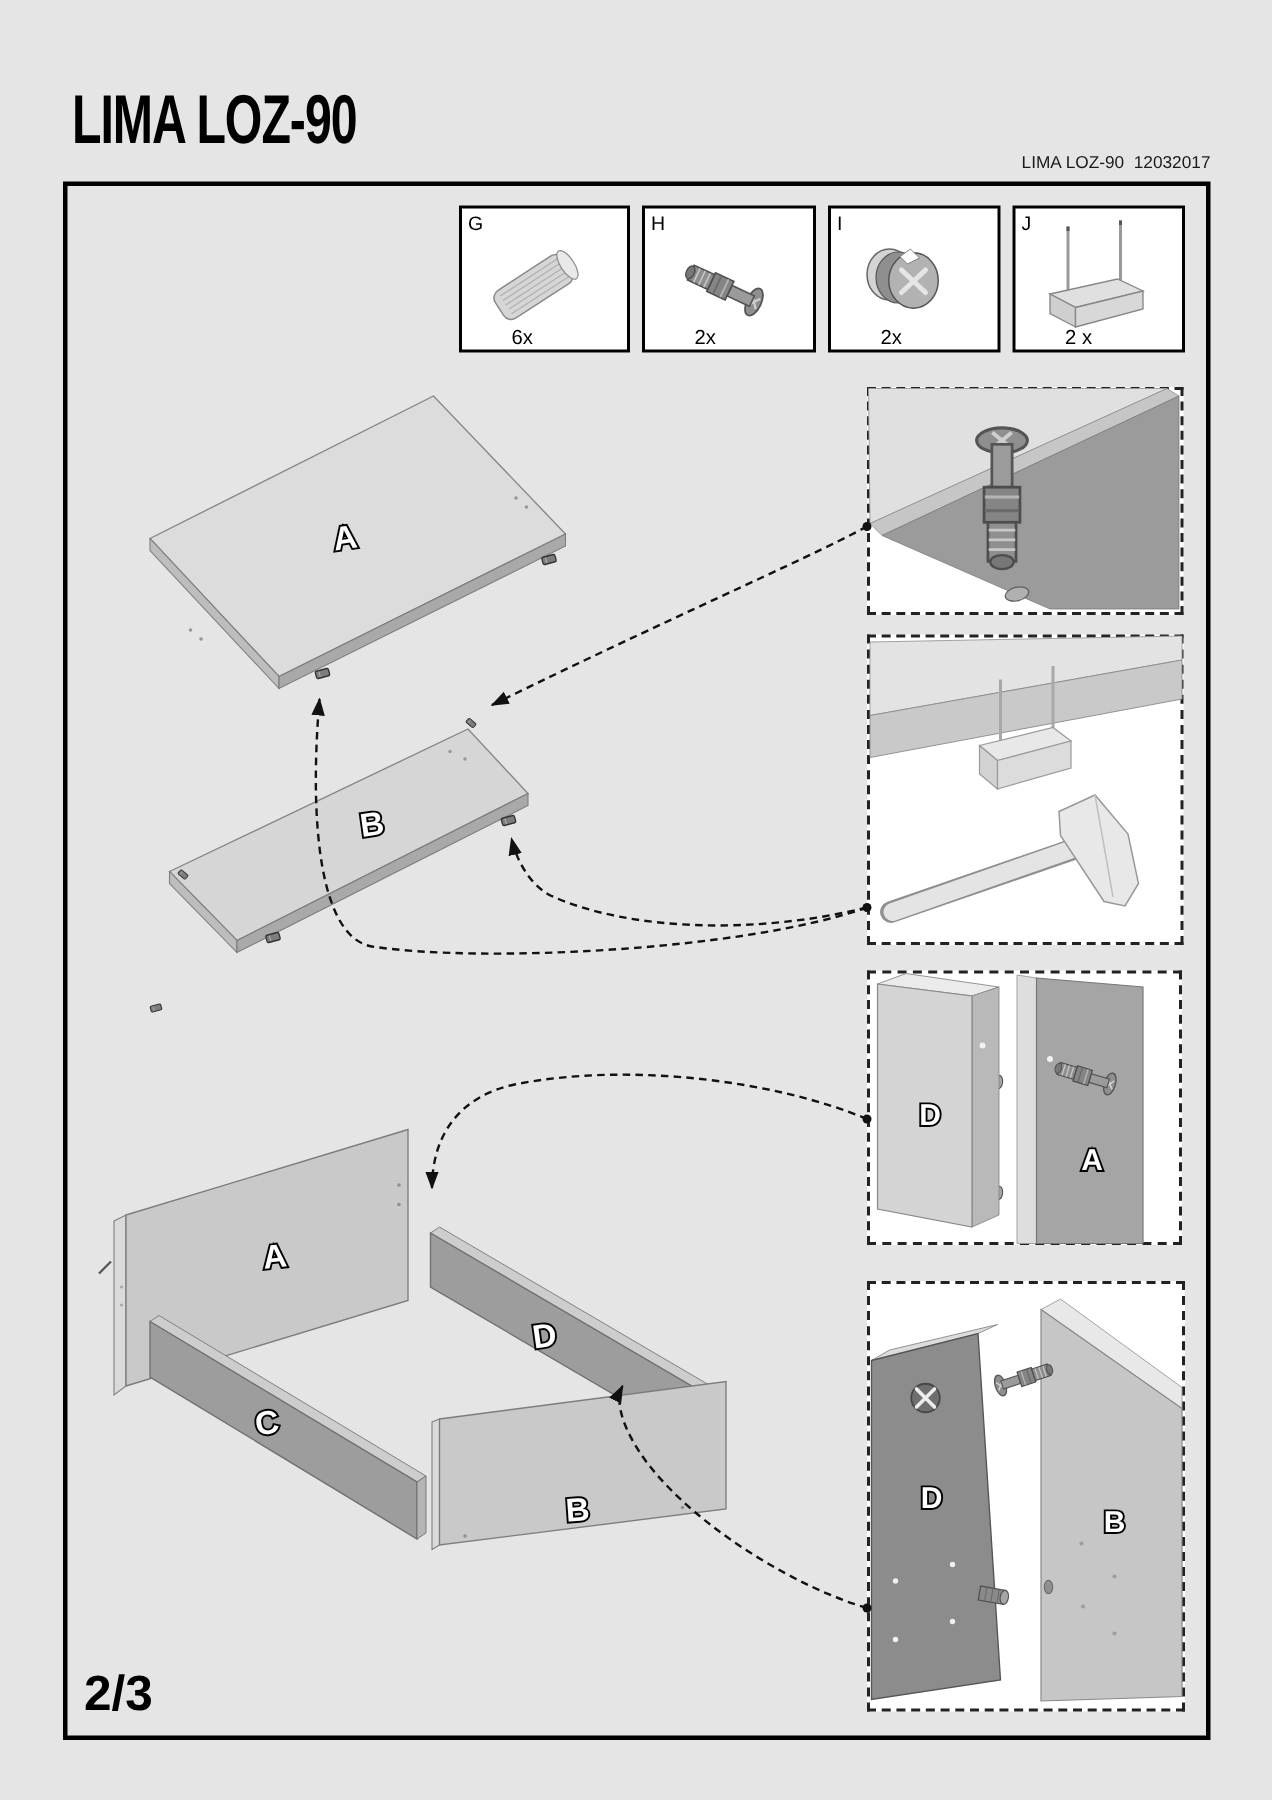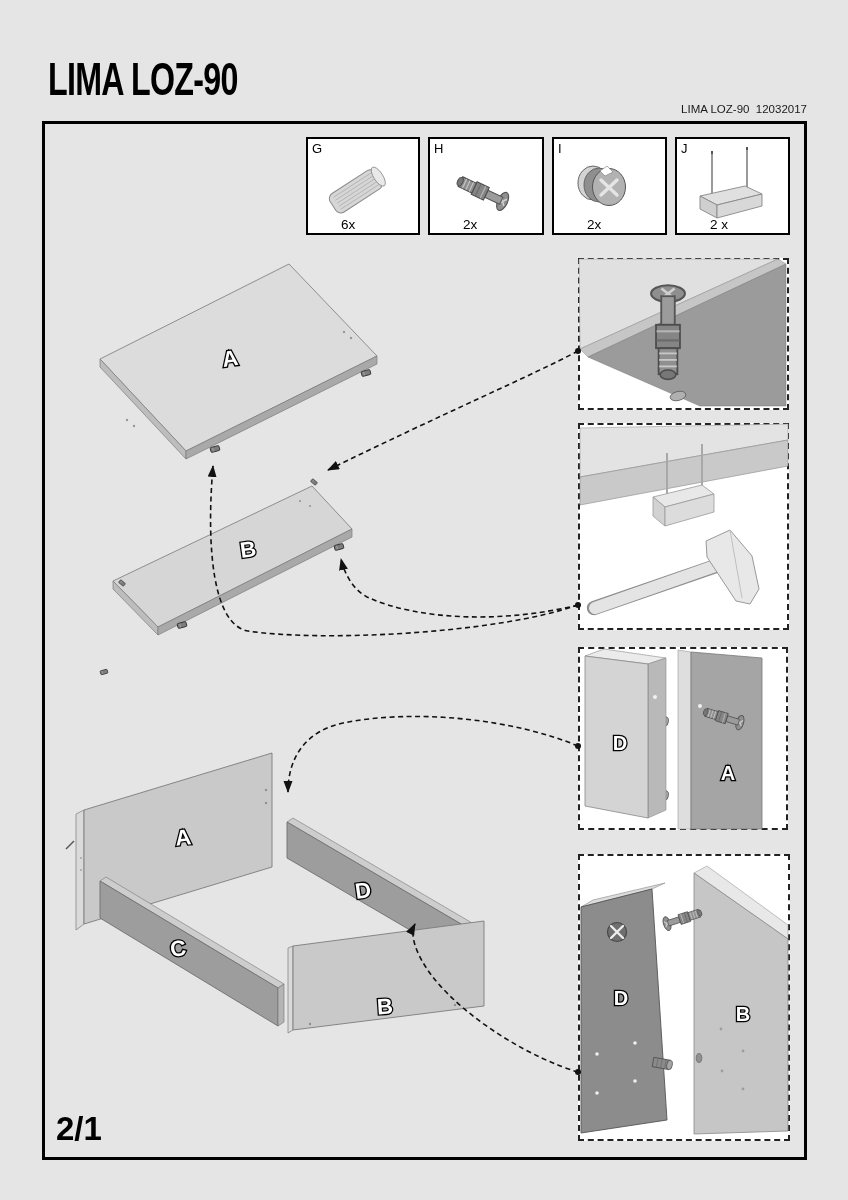--- a/index.html
+++ b/index.html
@@ -45,21 +45,21 @@
   <div class="hwbox" style="left:675px;top:137px;width:115px;height:98px">
     <span class="hw-letter">J</span>
     <span class="hw-qty">2 x</span>
   </div>
 
   <div class="detbox" style="left:578px;top:258px;width:211px;height:152px"></div>
   <div class="detbox" style="left:578px;top:423px;width:211px;height:207px"></div>
   <div class="detbox" style="left:578px;top:647px;width:210px;height:183px"></div>
   <div class="detbox" style="left:578px;top:854px;width:212px;height:287px"></div>
 
-  <div class="pagenum">2/1</div>
+  <div class="pagenum">2/3</div>
 
   <svg class="art" width="848" height="1200" viewBox="0 0 848 1200">
     <defs>
       <marker id="ah" markerWidth="13" markerHeight="10" refX="11" refY="4.5" orient="auto" markerUnits="userSpaceOnUse">
         <path d="M0,0 L12,4.5 L0,9 Z" fill="#111"></path>
       </marker>
       <g id="cam-bolt">
         <ellipse cx="1" cy="0" rx="3.2" ry="6.5" fill="#8f8f8f" stroke="#555" stroke-width=".8"></ellipse>
         <path d="M-1,-2.5 L3,2.5 M-1,2.5 L3,-2.5" stroke="#cfcfcf" stroke-width="1" fill="none"></path>
         <rect x="2" y="-2.6" width="11" height="5.2" fill="#9b9b9b" stroke="#555" stroke-width=".7"></rect>

